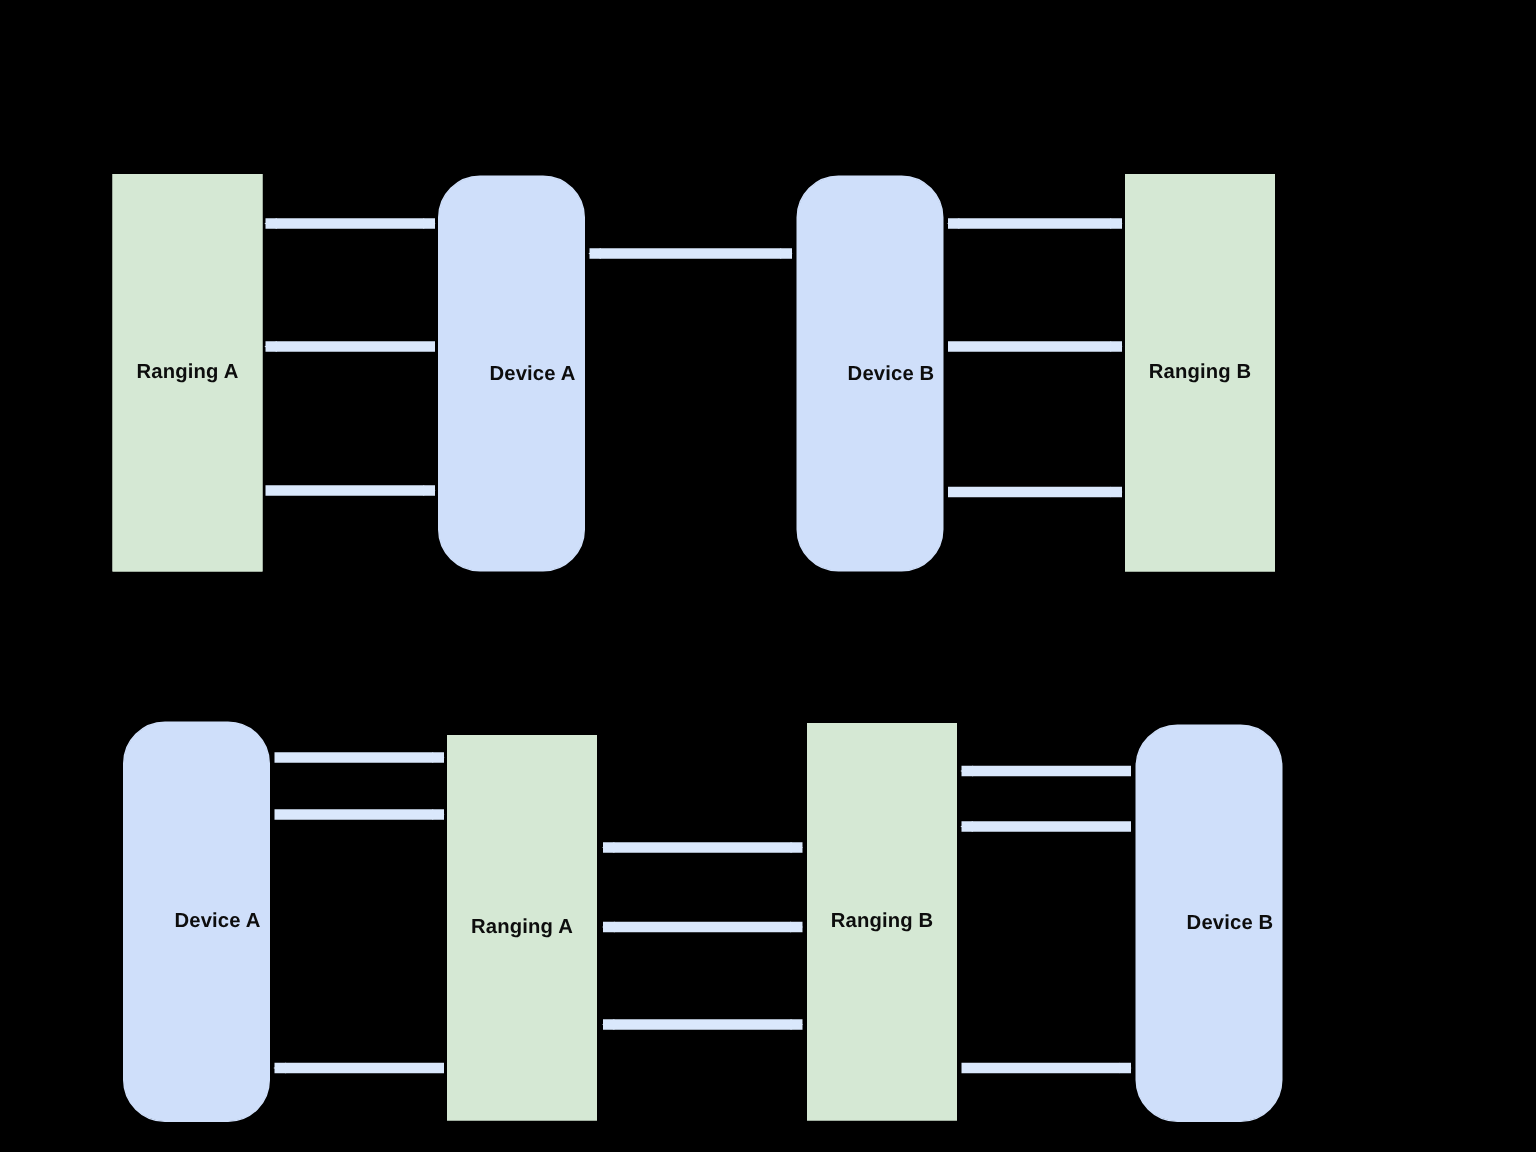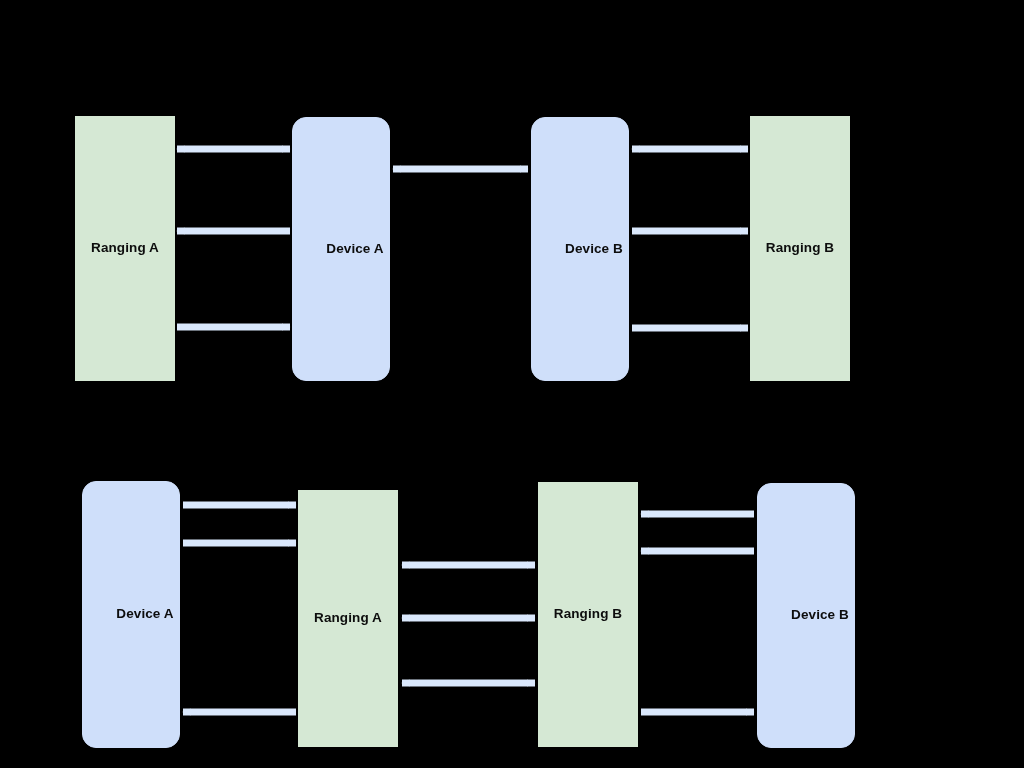--- a/index.html
+++ b/index.html
@@ -38,21 +38,21 @@
   }
   .node.rect {
     background: #d5e8d4;
     border: 3px solid #ec4899;
     border-radius: 0;
     justify-content: center;
   }
   .node.rounded {
     background: #cfdffa;
     border: 1px solid #cfdffa;
-    border-radius: 14px;
+    border-radius: 28px;
     padding-left: 28px;
   }
   .edge-layer {
     position: absolute;
     left: 0; top: 0;
     width: 1024px;
     height: 768px;
     pointer-events: none;
   }
 </style>

